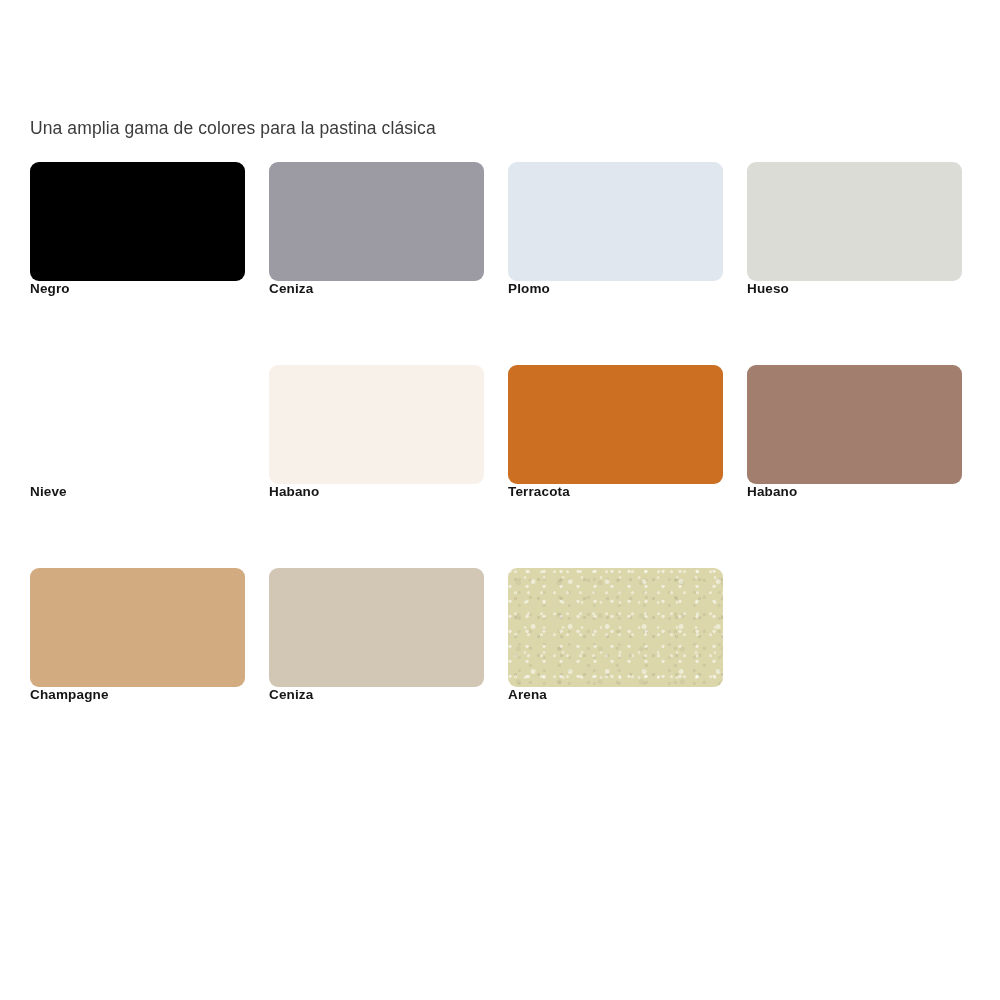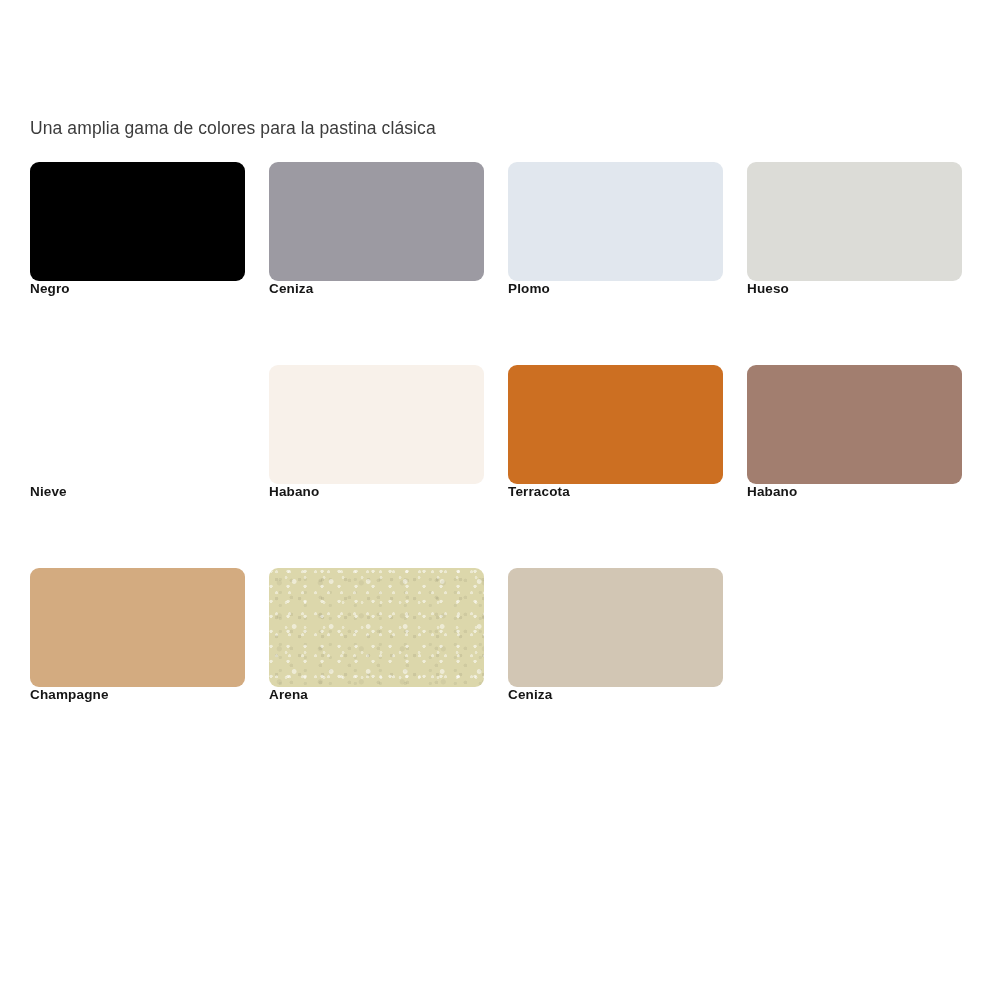--- a/index.html
+++ b/index.html
@@ -132,22 +132,22 @@
       </div>
       <div class="swatch-cell">
         <div class="swatch-chip" style="background: rgb(162, 126, 111);"></div>
         <div class="swatch-label">Habano</div>
       </div>
       <div class="swatch-cell">
         <div class="swatch-chip" style="background: rgb(211, 171, 128);"></div>
         <div class="swatch-label">Champagne</div>
       </div>
       <div class="swatch-cell">
+        <div class="swatch-chip" style="background: rgb(210, 198, 180);"></div>
+        <div class="swatch-label">Ceniza</div>
+      </div>
+      <div class="swatch-cell">
         <div class="swatch-chip textured" style="background: rgb(220, 215, 171);"></div>
         <div class="swatch-label">Arena</div>
-      </div>
-      <div class="swatch-cell">
-        <div class="swatch-chip" style="background: rgb(210, 198, 180);"></div>
-        <div class="swatch-label">Ceniza</div>
       </div>
     </div>
 
 </div>
 
 </body></html>

